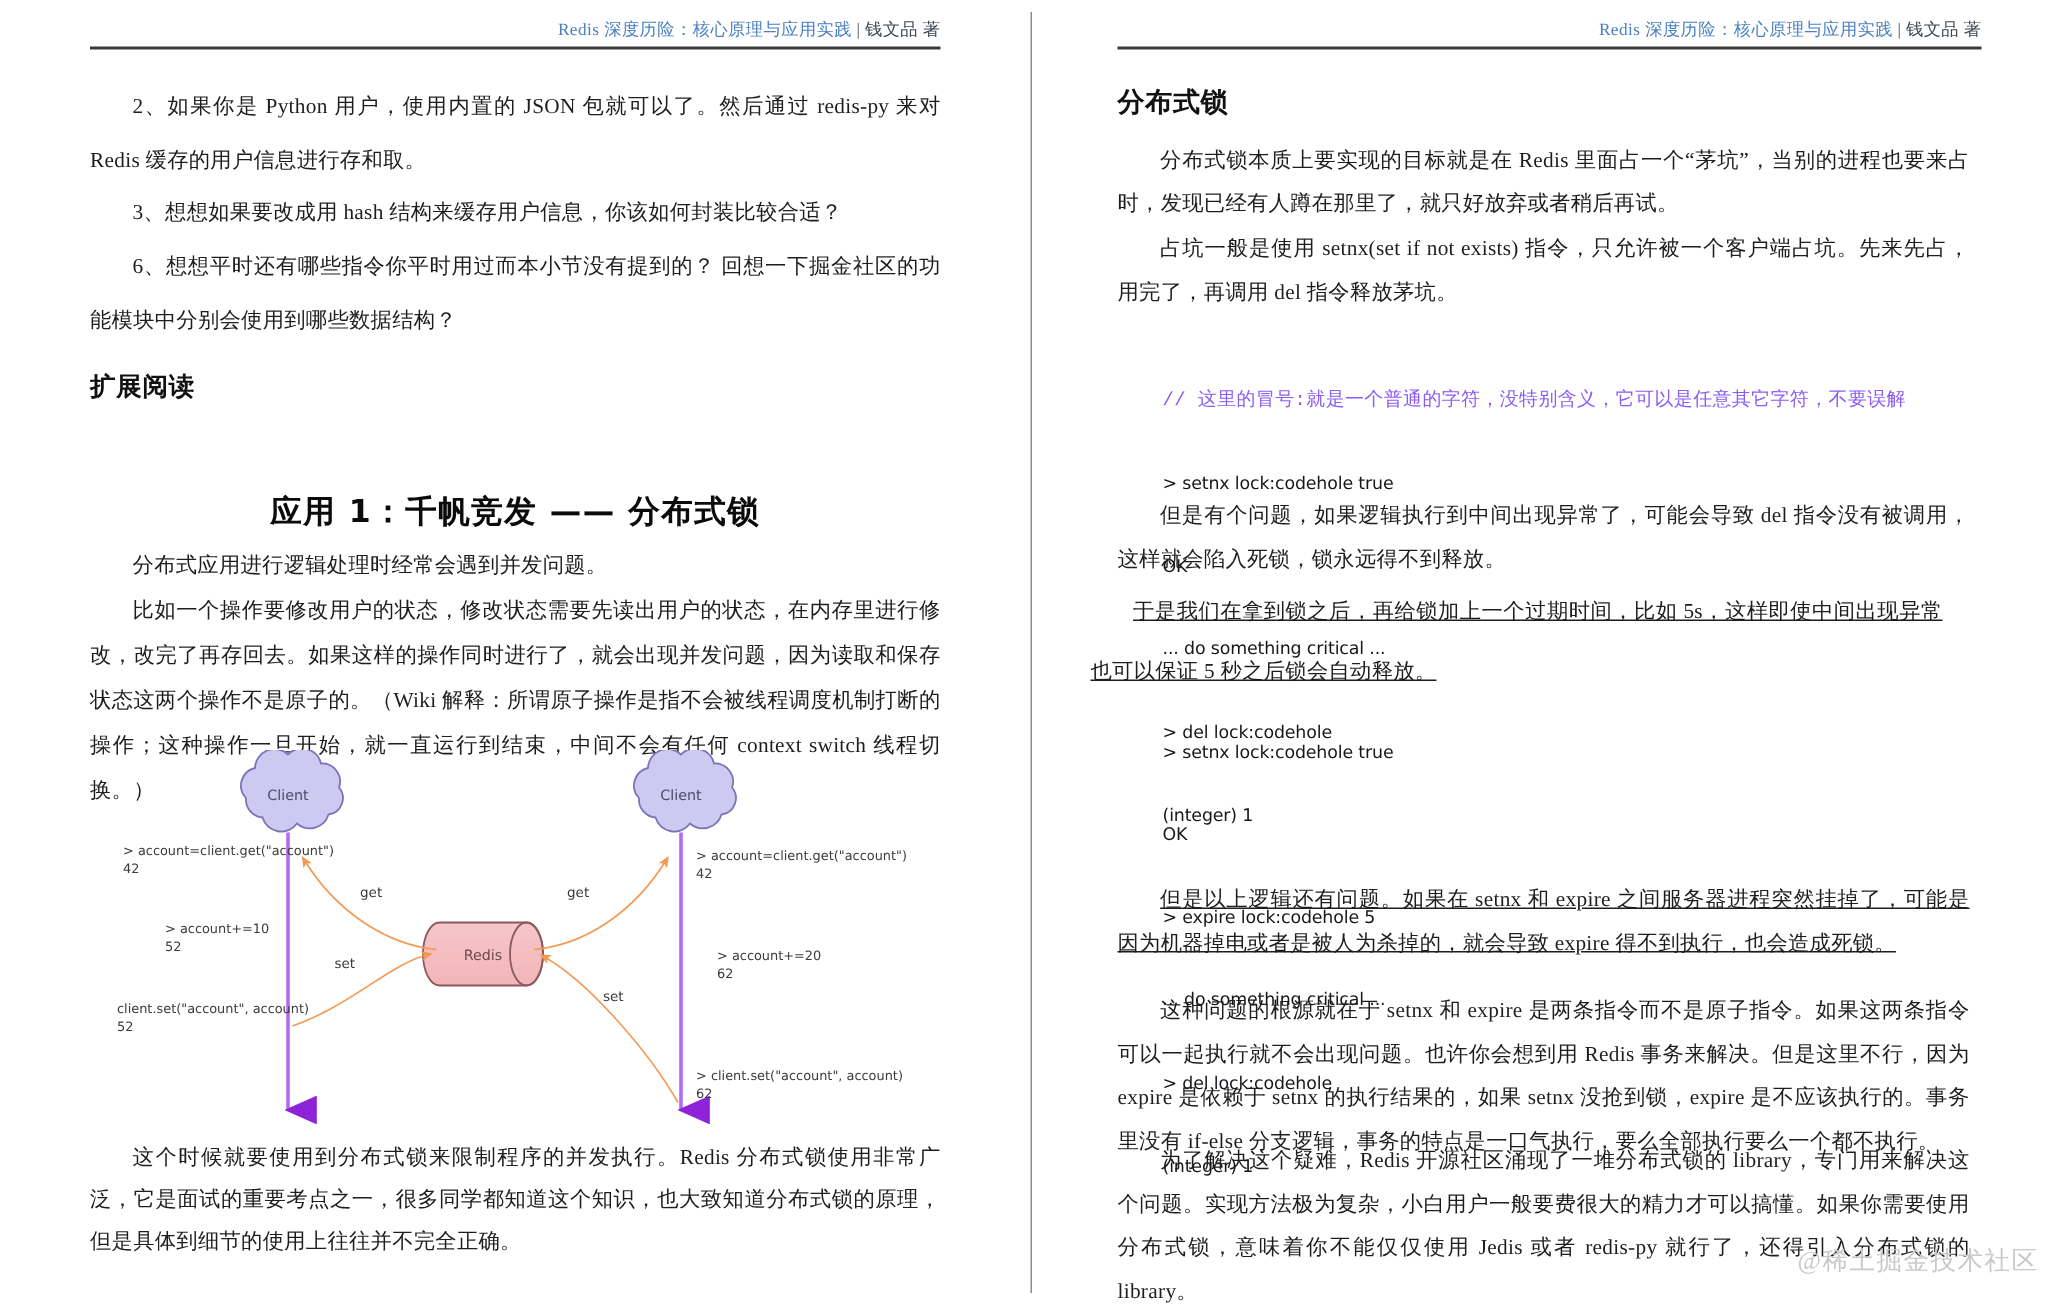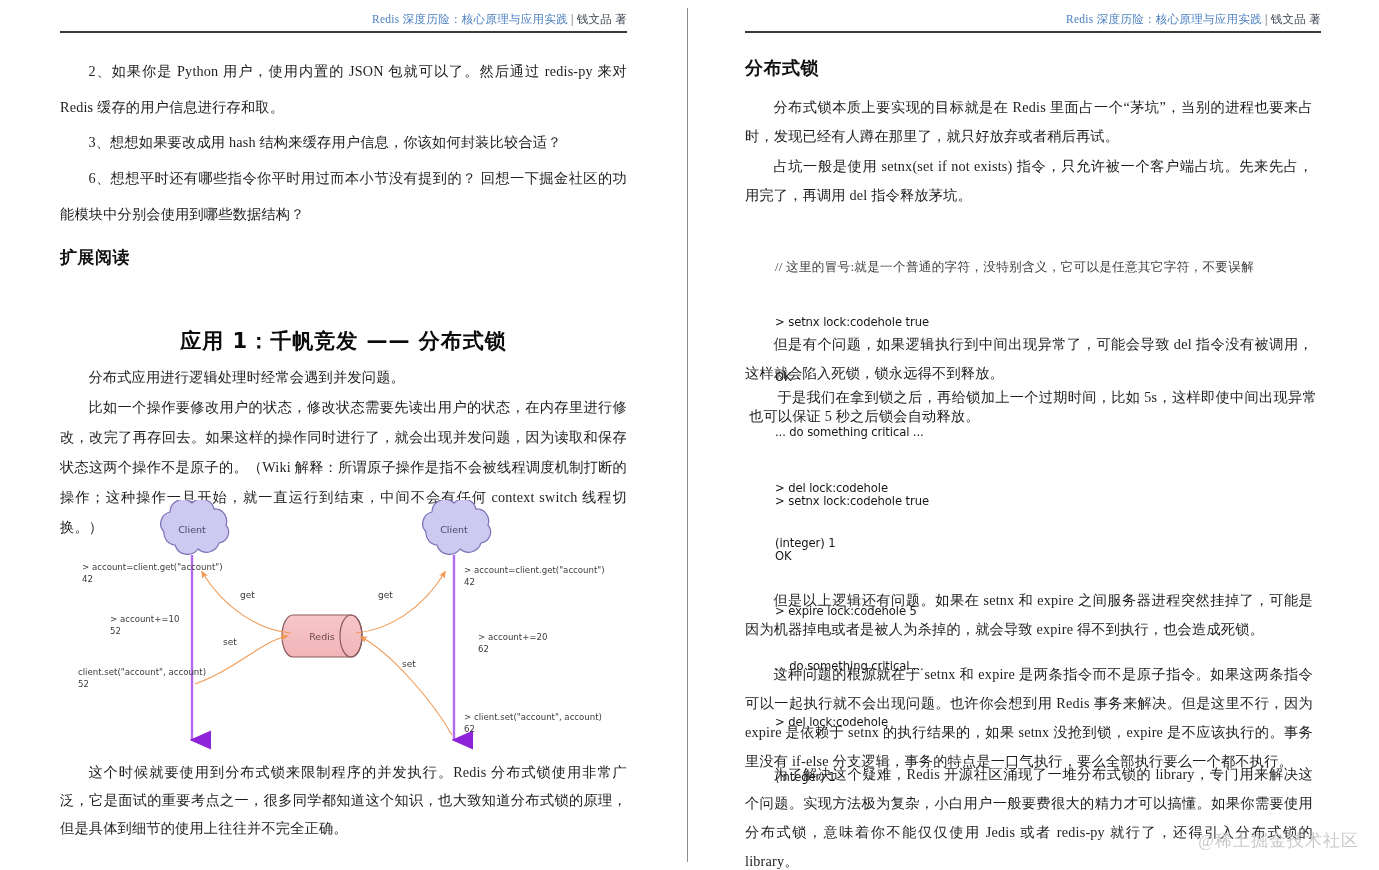--- a/index.html
+++ b/index.html
@@ -89,22 +89,22 @@
   .code {
     position: absolute;
     font-family: "DejaVu Sans", "Liberation Sans", sans-serif;
     font-size: 11.6px;
     line-height: 18.4px;
     color: #16161a;
     white-space: pre;
     letter-spacing: -.1px;
   }
   .code .comment {
-    color: #404040;
-    font-family: Liberation Serif, serif;
+    color: #8b5cf6;
+    font-family: Liberation Mono, monospace;
     font-size: 12.6px;
     letter-spacing: .3px;
   }
 
   
   .diagram { position: absolute; }
   .diagram svg { display: block; }
 
   
   .watermark {
@@ -239,32 +239,32 @@
       <div class="comment">// 这里的冒号:就是一个普通的字符，没特别含义，它可以是任意其它字符，不要误解</div>
       <div>&gt; setnx lock:codehole true</div>
       <div>OK</div>
       <div>... do something critical ...</div>
       <div>&gt; del lock:codehole</div>
       <div>(integer) 1</div>
     </div>
 
     <div class="body-text indent" style="left:58px; width:568px; top:330px; line-height:29px;">但是有个问题，如果逻辑执行到中间出现异常了，可能会导致 del 指令没有被调用，这样就会陷入死锁，锁永远得不到释放。</div>
 
-    <div class="body-text indent" style="left:62px; width:568px; top:388px; line-height:19px;">于是我们在拿到锁之后，再给锁加上一个过期时间，比如 5s，这样即使中间出现异常也可以保证 5 秒之后锁会自动释放。</div>
+    <div class="body-text indent" style="left:40px; width:568px; top:388px; line-height:40px;text-decoration:underline;">于是我们在拿到锁之后，再给锁加上一个过期时间，比如 5s，这样即使中间出现异常也可以保证 5 秒之后锁会自动释放。</div>
 
     <div class="code" style="left:88px; top:455px;">
       <div>&gt; setnx lock:codehole true</div>
       <div>OK</div>
       <div>&gt; expire lock:codehole 5</div>
       <div>... do something critical ...</div>
       <div>&gt; del lock:codehole</div>
       <div>(integer) 1</div>
     </div>
 
-    <div class="body-text indent" style="left:58px; width:568px; top:586px; line-height:29px;">但是以上逻辑还有问题。如果在 setnx 和 expire 之间服务器进程突然挂掉了，可能是因为机器掉电或者是被人为杀掉的，就会导致 expire 得不到执行，也会造成死锁。</div>
+    <div class="body-text indent" style="left:58px; width:568px; top:586px; line-height:29px;text-decoration:underline;">但是以上逻辑还有问题。如果在 setnx 和 expire 之间服务器进程突然挂掉了，可能是因为机器掉电或者是被人为杀掉的，就会导致 expire 得不到执行，也会造成死锁。</div>
 
     <div class="body-text indent" style="left:58px; width:568px; top:644px; line-height:29px;margin-top:16px;">这种问题的根源就在于 setnx 和 expire 是两条指令而不是原子指令。如果这两条指令可以一起执行就不会出现问题。也许你会想到用 Redis 事务来解决。但是这里不行，因为 expire 是依赖于 setnx 的执行结果的，如果 setnx 没抢到锁，expire 是不应该执行的。事务里没有 if-else 分支逻辑，事务的特点是一口气执行，要么全部执行要么一个都不执行。</div>
 
     <div class="body-text indent" style="left:58px; width:568px; top:760px; line-height:29px;">为了解决这个疑难，Redis 开源社区涌现了一堆分布式锁的 library，专门用来解决这个问题。实现方法极为复杂，小白用户一般要费很大的精力才可以搞懂。如果你需要使用分布式锁，意味着你不能仅仅使用 Jedis 或者 redis-py 就行了，还得引入分布式锁的 library。</div>
 
     <div class="watermark">@稀土掘金技术社区</div>
   </div>
 
   <div class="spine"></div>
 </div>

